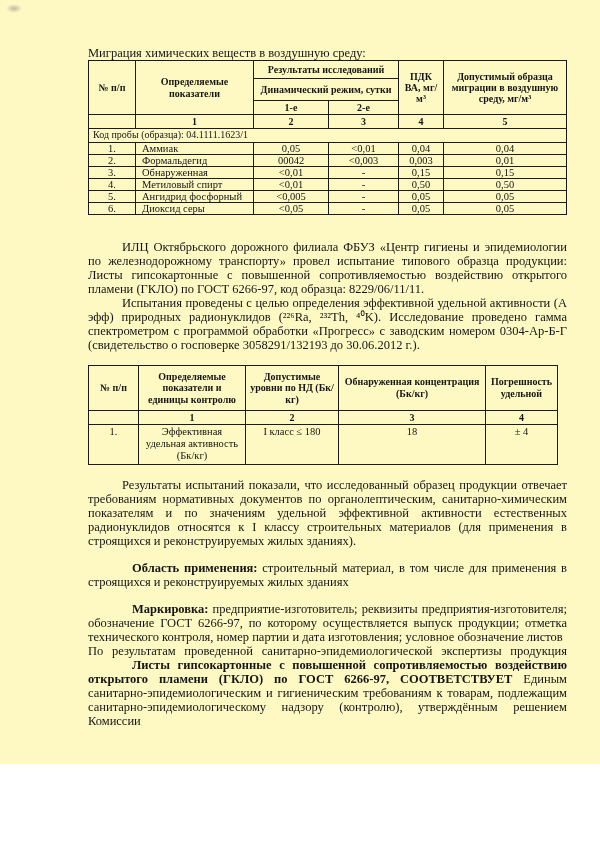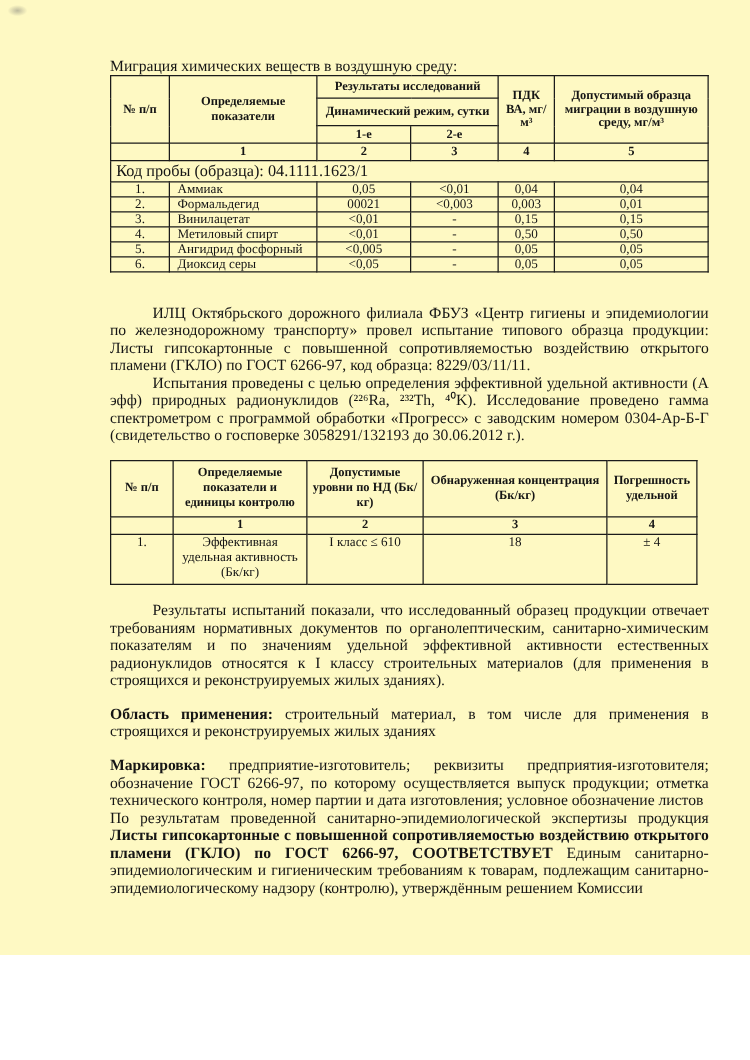--- a/index.html
+++ b/index.html
@@ -16,34 +16,34 @@
 
   table { border-collapse:collapse; table-layout:fixed; color:#151515; }
   td { border:1px solid #1b1b1b; overflow:hidden; }
 
   .t1 { width:478px; font-size:10.5px; }
   .t1 .h td { font-weight:bold; font-size:10px; text-align:center; vertical-align:middle; line-height:1.12; padding:1px 2px; }
   .t1 tr.h1 { height:18px; }
   .t1 tr.h2 { height:22px; }
   .t1 tr.h3 { height:14px; }
   .t1 .idx td { font-weight:bold; font-size:10px; text-align:center; height:13px; padding:0 2px; line-height:1; }
-  .t1 .code td { font-size:13px; text-align:left; padding:1px 4px; height:11px; line-height:1.05; }
+  .t1 .code td { font-size:10px; text-align:left; padding:1px 4px; height:11px; line-height:1.05; }
   .t1 .d td { font-size:10.5px; text-align:center; height:11px; padding:0 2px; line-height:1.05; }
   .t1 .d td.name { text-align:left; padding-left:6px; }
 
   .t2 { width:469px; font-size:10.5px; margin-top:13px; }
   .t2 .h td { font-weight:bold; font-size:10px; text-align:center; vertical-align:middle; line-height:1.18; padding:2px 3px; height:40px; }
   .t2 .idx td { font-weight:bold; font-size:10px; text-align:center; height:13px; padding:0 2px; line-height:1; }
   .t2 .d td { font-size:10.5px; text-align:center; vertical-align:top; height:37px; padding:1px 3px; line-height:1.15; }
 
   .body p { margin:0; font-size:12.5px; line-height:14px; text-align:justify; }
   .ind { text-indent:34px; }
   .mt1 { margin-top:25px !important; }
   .mt2 { margin-top:13px !important; }
-  b { font-weight:bold; }
+  b { font-weight:bold;margin-left:44px; }
   .footer {
     position:absolute; top:791px; right:54px;
     font-size:13px; font-family:"Liberation Serif", serif; color:#151515;
   }
 </style>
 </head>
 <body>
 
 <div class="page">
   <div class="smudge"></div>
@@ -91,28 +91,28 @@
         <td>1.</td>
         <td class="name">Аммиак</td>
         <td>0,05</td>
         <td>&lt;0,01</td>
         <td>0,04</td>
         <td>0,04</td>
       </tr>
       <tr class="d">
         <td>2.</td>
         <td class="name">Формальдегид</td>
-        <td>00021</td>
+        <td>00042</td>
         <td>&lt;0,003</td>
         <td>0,003</td>
         <td>0,01</td>
       </tr>
       <tr class="d">
         <td>3.</td>
-        <td class="name">Винилацетат</td>
+        <td class="name">Обнаруженная</td>
         <td>&lt;0,01</td>
         <td>-</td>
         <td>0,15</td>
         <td>0,15</td>
       </tr>
       <tr class="d">
         <td>4.</td>
         <td class="name">Метиловый спирт</td>
         <td>&lt;0,01</td>
         <td>-</td>
@@ -131,21 +131,21 @@
         <td>6.</td>
         <td class="name">Диоксид серы</td>
         <td>&lt;0,05</td>
         <td>-</td>
         <td>0,05</td>
         <td>0,05</td>
       </tr>
     </tbody>
       </table>
 
-    <p class="ind mt1">ИЛЦ Октябрьского дорожного филиала ФБУЗ «Центр гигиены и эпидемиологии по железнодорожному транспорту» провел испытание типового образца продукции: Листы гипсокартонные с повышенной сопротивляемостью воздействию открытого пламени (ГКЛО) по ГОСТ 6266-97, код образца: 8229/03/11/11.</p>
+    <p class="ind mt1">ИЛЦ Октябрьского дорожного филиала ФБУЗ «Центр гигиены и эпидемиологии по железнодорожному транспорту» провел испытание типового образца продукции: Листы гипсокартонные с повышенной сопротивляемостью воздействию открытого пламени (ГКЛО) по ГОСТ 6266-97, код образца: 8229/06/11/11.</p>
     <p class="ind">Испытания проведены с целью определения эффективной удельной активности (А эфф) природных радионуклидов (²²⁶Ra, ²³²Th, ⁴⁰K). Исследование проведено гамма спектрометром с программой обработки «Прогресс» с заводским номером 0304-Ар-Б-Г (свидетельство о госповерке 3058291/132193 до 30.06.2012 г.).</p>
 
     <table class="t2">
       <colgroup>
         <col style="width:50px">
           <col style="width:107px">
           <col style="width:93px">
         <col style="width:147px">
           <col style="width:72px">
       </colgroup>
@@ -160,21 +160,21 @@
       <tr class="idx">
         <td></td>
         <td>1</td>
         <td>2</td>
         <td>3</td>
         <td>4</td>
       </tr>
       <tr class="d">
         <td>1.</td>
         <td>Эффективная удельная активность (Бк/кг)</td>
-        <td>I класс ≤ 610</td>
+        <td>I класс ≤ 180</td>
         <td>18</td>
         <td>± 4</td>
       </tr>
     </tbody>
       </table>
 
     <p class="ind mt2">Результаты испытаний показали, что исследованный образец продукции отвечает требованиям нормативных документов по органолептическим, санитарно-химическим показателям и по значениям удельной эффективной активности естественных радионуклидов относятся к I классу строительных материалов (для применения в строящихся и реконструируемых жилых зданиях).</p>
 
     <p class="mt2"><b>Область применения:</b><span> строительный материал, в том числе для применения в строящихся и реконструируемых жилых зданиях</span></p>
 

